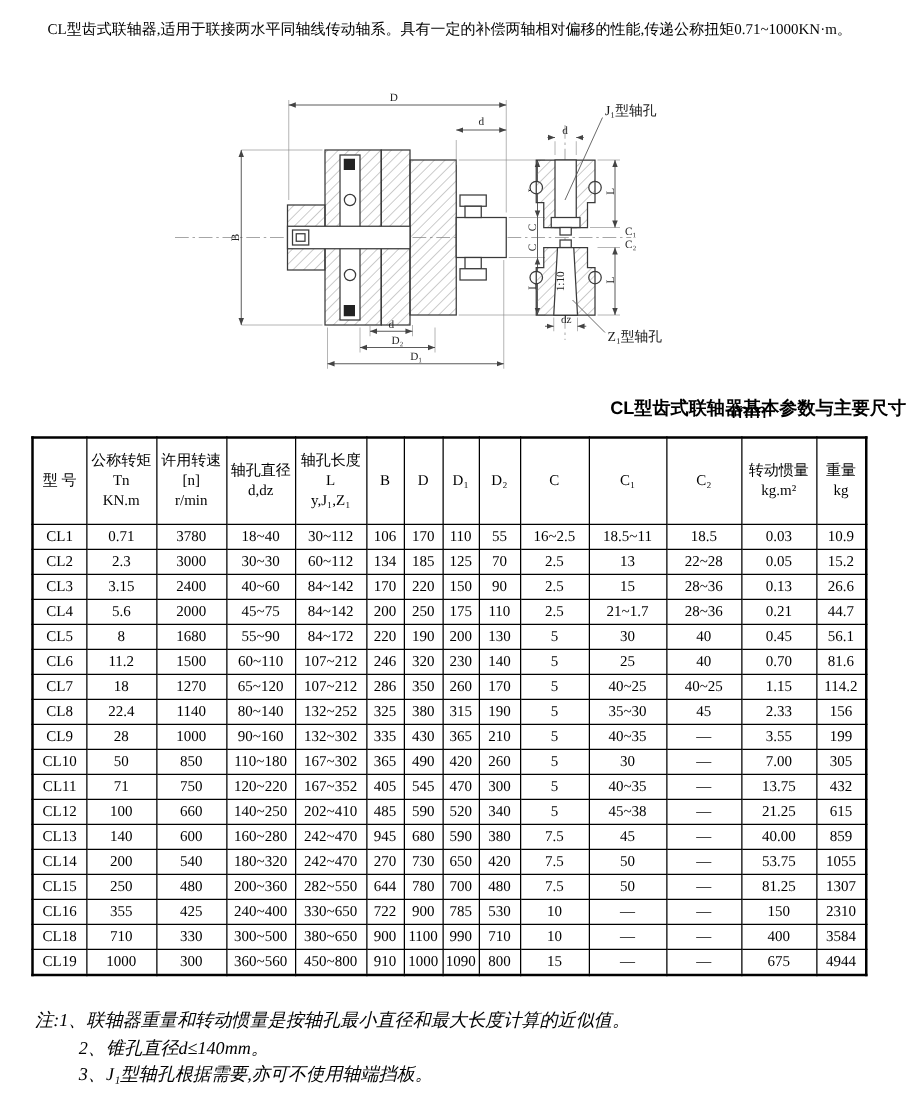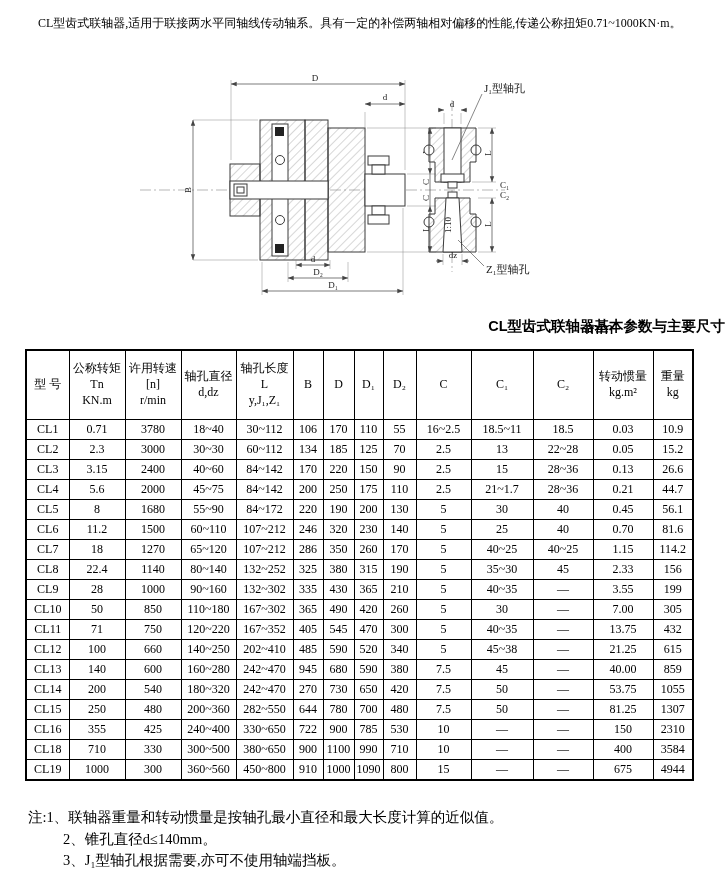--- a/index.html
+++ b/index.html
@@ -32,21 +32,21 @@
   }
   table.params th,table.params td{
     border:1px solid #000;text-align:center;vertical-align:middle;
     padding:0;overflow:hidden;white-space:nowrap;
   }
   table.params thead tr{height:69px;}
   table.params th{font-weight:normal;font-size:12px;line-height:1.3;}
   table.params tbody tr{height:19px;}
   table.params tbody td{line-height:19px;}
   .notes{position:absolute;top:807px;left:28px;width:690px;font-size:14.5px;line-height:21.5px;}
-  .note-line{white-space:nowrap;}
+  .note-line{white-space:nowrap;font-style:italic;}
   .note-line.indent{padding-left:35px;}
   
   .out{stroke:#3a3a3a;stroke-width:1;fill:none;}
   .solid-w{fill:#ffffff;stroke:#3a3a3a;stroke-width:1;}
   .hatched{stroke:#3a3a3a;stroke-width:1;}
   .cline{stroke:#999;stroke-width:0.7;stroke-dasharray:11 3 2 3;fill:none;}
   .dim{stroke:#444;stroke-width:0.7;fill:none;}
   .ext{stroke:#888;stroke-width:0.5;fill:none;}
   .leader{stroke:#555;stroke-width:0.7;fill:none;}
   .dimtxt{font-family:"Liberation Serif","DejaVu Serif",serif;font-size:9px;fill:#222;}

